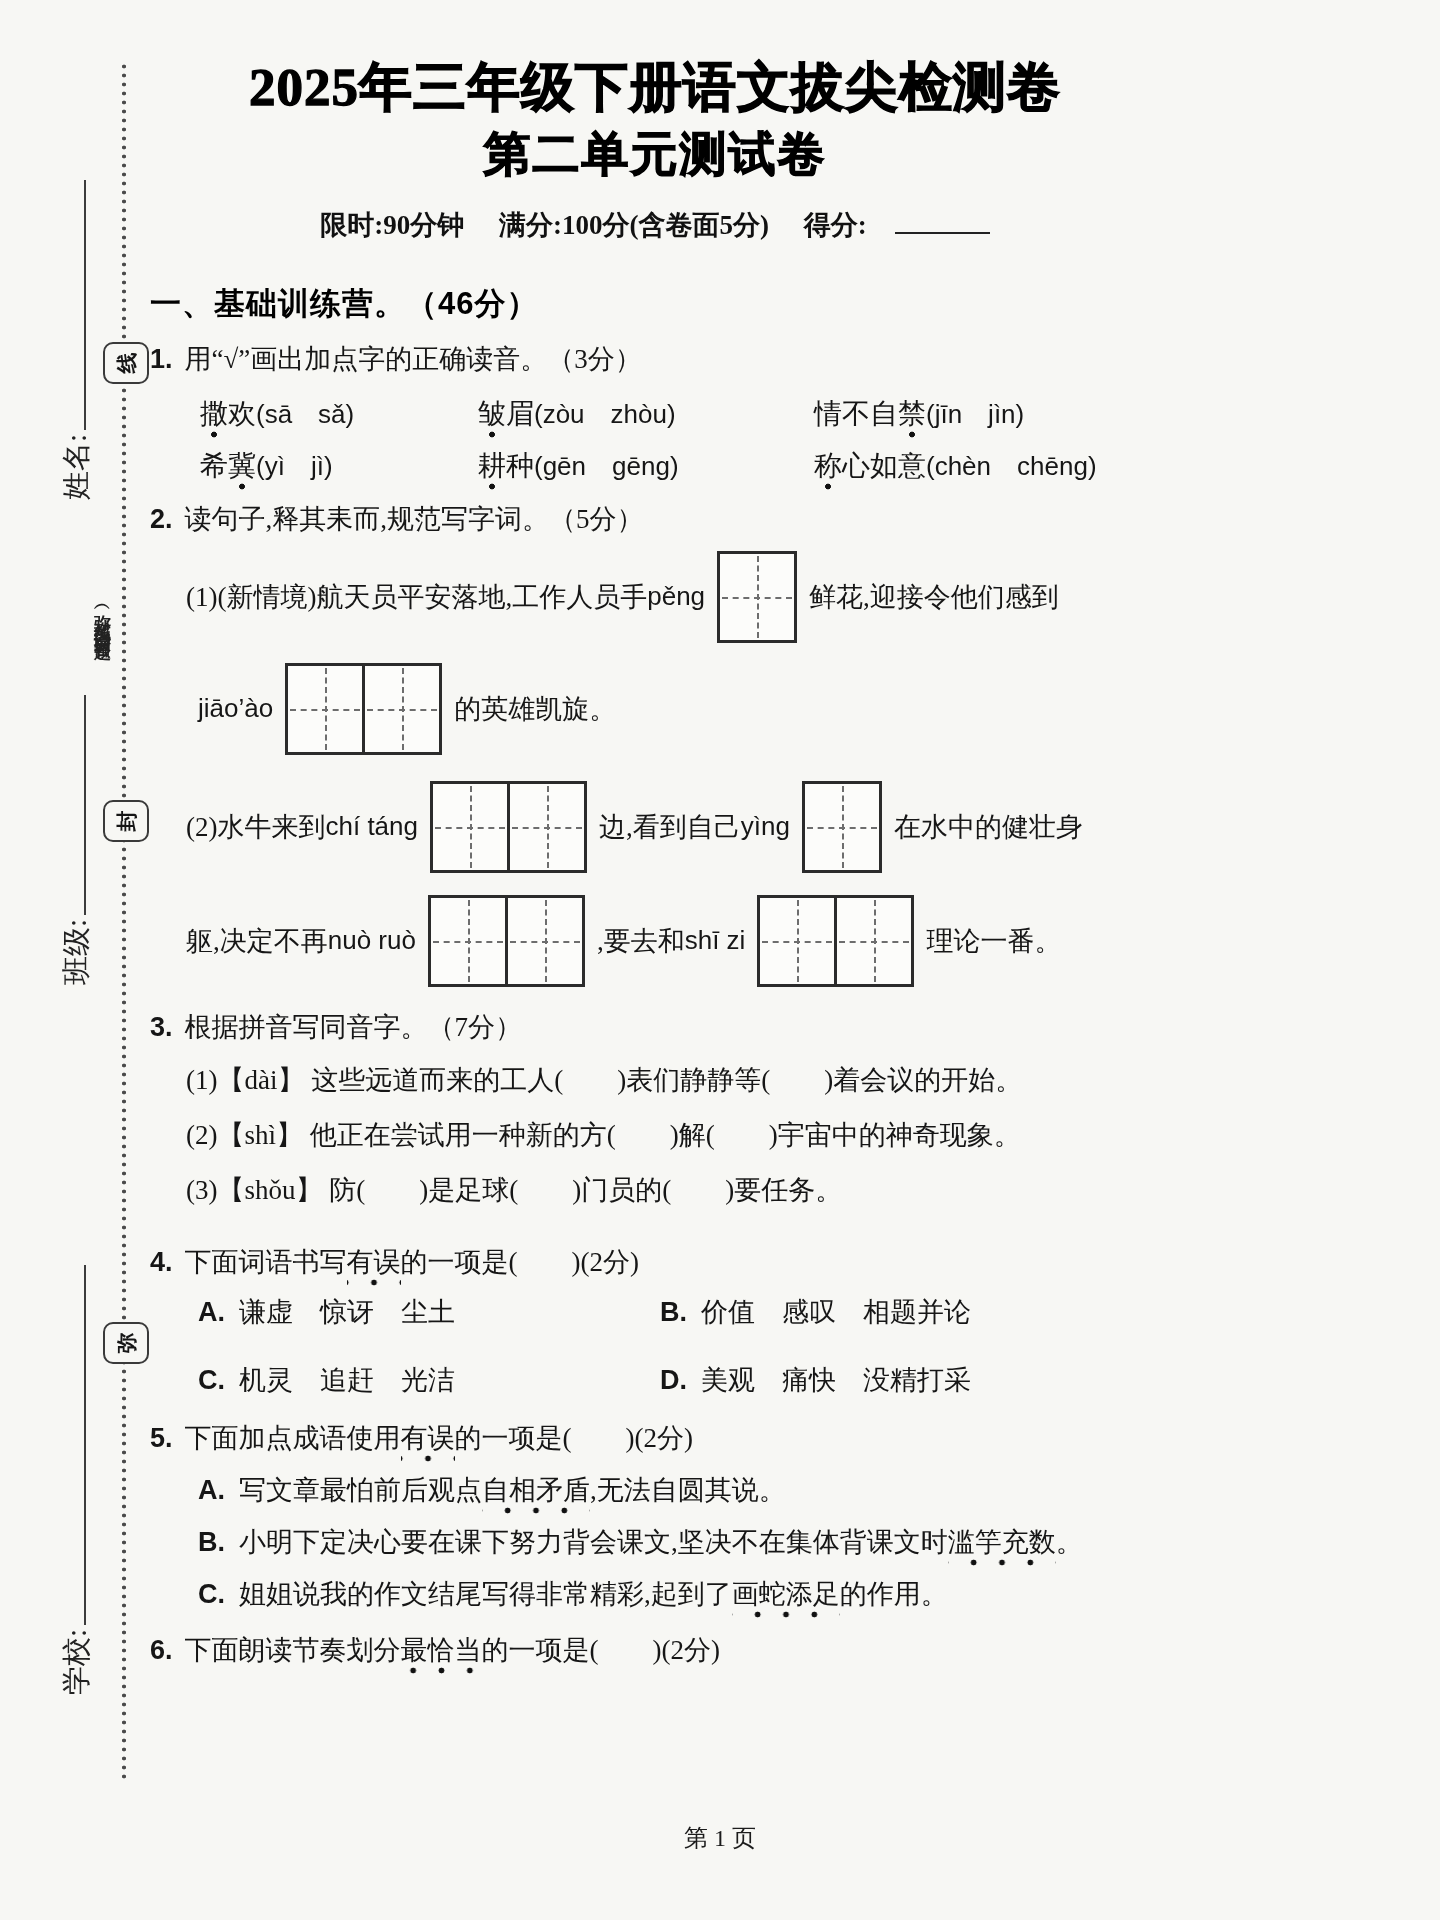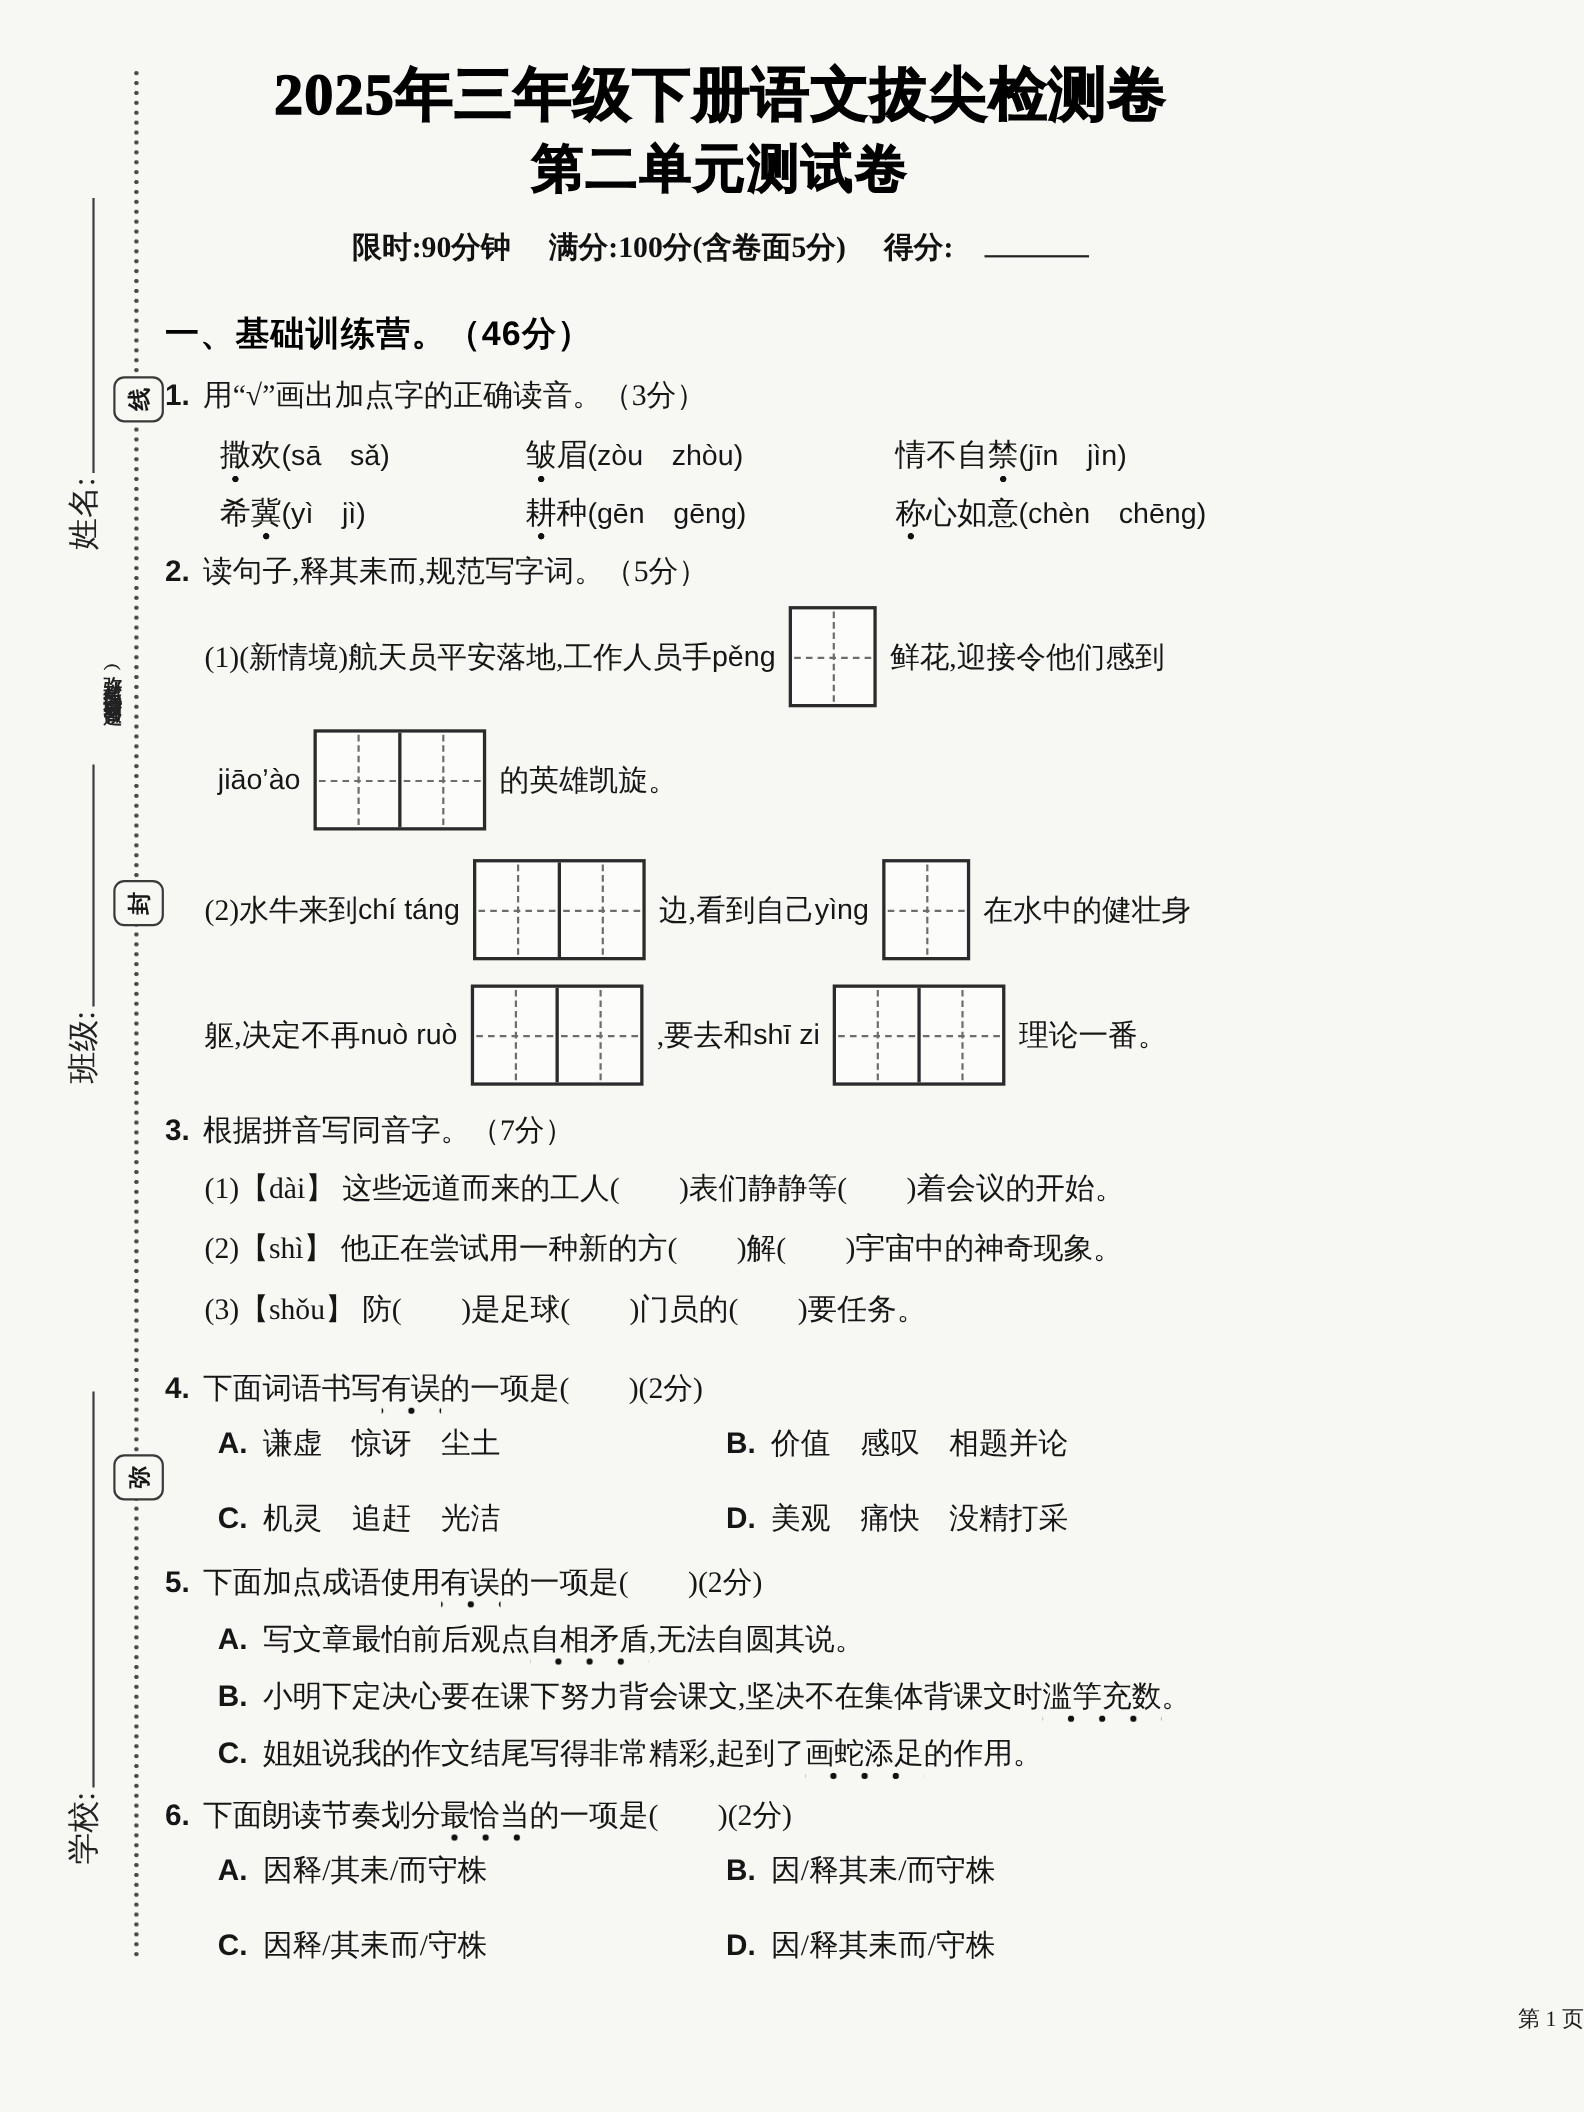--- a/index.html
+++ b/index.html
@@ -66,21 +66,21 @@
   .cell { width:74px; height:86px; position:relative; }
   .cell + .cell { border-left:3px solid #2b2b2b; }
   .cell::before { content:""; position:absolute; left:50%; top:2px; bottom:2px; border-left:2px dashed #6d6d6d; }
   .cell::after  { content:""; position:absolute; top:50%; left:2px; right:2px; border-top:2px dashed #6d6d6d; }
   
   .sub-item { margin-top:16px; padding-left:36px; font-size:27px; line-height:1.45; }
   
   .opt-grid { display:grid; grid-template-columns:462px 1fr; padding-left:48px; margin-top:14px; row-gap:32px; font-size:27px; }
   .opt-line { padding-left:48px; margin-top:16px; font-size:27px; }
   .olabel { font-family:"Liberation Sans", sans-serif; font-weight:600; margin-right:14px; }
-  .footer { position:absolute; left:0; right:0; top:1822px; text-align:right; font-size:20px; color:#1c1c1c; }
+  .footer { position:absolute; left:0; right:0; top:1822px; text-align:center; font-size:24px; color:#1c1c1c; }
 </style>
 </head>
 <body>
 
 <div class="page">
 
   <div class="seal-dotline"></div>
 
   <div class="vlabel" style="top:500px">
     <span>姓名:</span><span class="blank w250"></span>
@@ -206,24 +206,18 @@
     <div class="opt-line">
       <span class="olabel">B.</span><span>小明下定决心要在课下努力背会课文,坚决不在集体背课文时</span><span class="du">滥竽充数</span><span>。</span>
     </div>
     <div class="opt-line">
       <span class="olabel">C.</span><span>姐姐说我的作文结尾写得非常精彩,起到了</span><span class="du">画蛇添足</span><span>的作用。</span>
     </div>
 
     <div class="q-title" style="margin-top:20px">
       <span class="qnum">6.</span><span>下面朗读节奏划分</span><span class="du">最恰当</span><span>的一项是(　　)(2分)</span>
     </div>
-    <div class="opt-grid">
-      <span><span class="olabel">A.</span><span>因释/其耒/而守株</span></span>
-      <span><span class="olabel">B.</span><span>因/释其耒/而守株</span></span>
-      <span><span class="olabel">C.</span><span>因释/其耒而/守株</span></span>
-      <span><span class="olabel">D.</span><span>因/释其耒而/守株</span></span>
-    </div>
 
   </div>
 
   <div class="footer">第 1 页</div>
 
 </div>
 
 </body></html>

